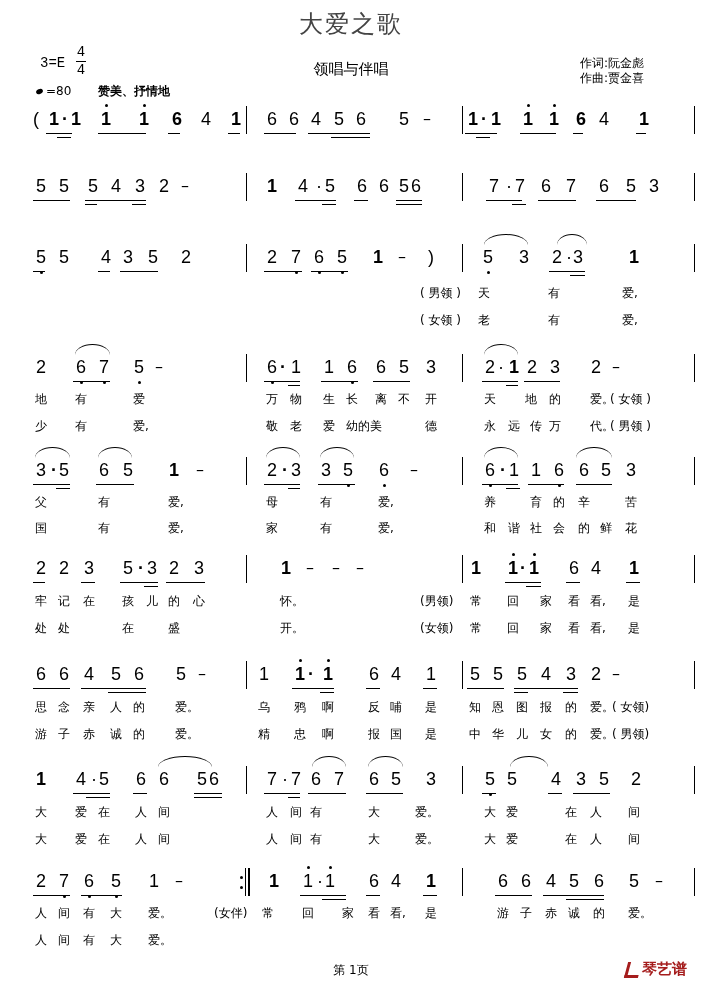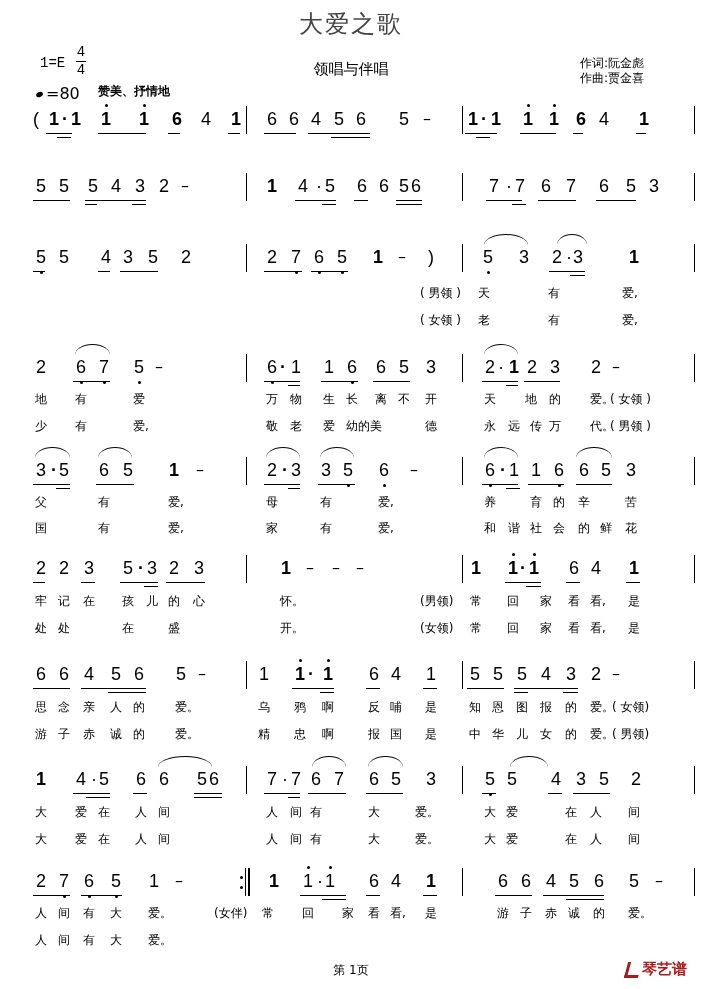--- a/index.html
+++ b/index.html
@@ -4,42 +4,42 @@
 <style>
   html, body { margin:0; padding:0; background:#fff; }
   body { width:702px; height:989px; position:relative; overflow:hidden; font-family:"DejaVu Sans", sans-serif; color:#000; }
   .abs { position:absolute; }
   .title { left:0; width:702px; top:8px; text-align:center; font-family:"DejaVu Serif", serif; font-size:24px; color:#444; letter-spacing:2px; }
   .key { left:40px; top:55px; font-family:"Liberation Mono", monospace; font-size:14px; }
   .frac { left:74px; top:44px; width:14px; text-align:center; font-family:"Liberation Mono", monospace; font-size:14px; line-height:17px; }
   .frac .ln { border-top:1px solid #000; width:10px; margin:0 auto; }
   .subtitle { left:0; width:702px; top:60px; text-align:center; font-size:15px; }
   .credits { left:580px; top:56px; font-size:12px; line-height:15px; }
-  .tempo { left:36px; top:84px; font-size:16px; }
+  .tempo { left:36px; top:84px; font-size:12px; }
   .tempo .dot { display:inline-block; width:7px; height:5px; border-radius:50%; background:#000; transform:rotate(-25deg); margin-right:3px; vertical-align:middle; }
   .expr { left:98px; top:83px; font-size:12px; font-weight:bold; }
   .row { position:absolute; left:0; width:702px; }
   .n { position:absolute; font-family:"Liberation Sans", sans-serif; font-size:18px; font-weight:bold; width:12px; text-align:center; line-height:22px; }
   .n.thin { font-weight:normal; }
   .dot-hi { position:absolute; top:-4px; left:5px; width:3px; height:3px; background:#000; border-radius:50%; }
   .dot-lo { position:absolute; bottom:-6px; left:5px; width:3px; height:3px; background:#000; border-radius:50%; }
   .ul { position:absolute; height:0; border-top:1.5px solid #000; }
   .bar { position:absolute; width:0; border-left:1.2px solid #000; height:28px; }
   .arc { position:absolute; height:10px; border-top:1.2px solid #000; border-radius:50% 50% 0 0 / 100% 100% 0 0; }
   .dash { position:absolute; font-size:16px; line-height:22px; }
   .ly { position:absolute; font-size:12px; line-height:14px; white-space:pre; font-family:"DejaVu Sans", sans-serif; }
   .footer { left:0; width:702px; top:962px; text-align:center; font-size:12px; }
   .logo { left:626px; top:960px; color:#a51d1d; font-size:15px; font-weight:bold; }
   .logo .mark { display:inline-block; width:11px; height:13px; border-left:3px solid #a51d1d; border-bottom:3px solid #a51d1d; vertical-align:middle; margin-right:2px; transform:skewX(-15deg); }
 </style>
 </head>
 <body>
 
 <div class="abs title">大爱之歌</div>
-<div class="abs key">1=E</div>
+<div class="abs key">3=E</div>
 <div class="abs frac">
   <div>4</div>
   <div class="ln"></div>
   <div>4</div>
 </div>
 <div class="abs subtitle">领唱与伴唱</div>
 <div class="abs credits">
   <div>作词:阮金彪</div>
   <div>作曲:贾金喜</div>
 </div>

